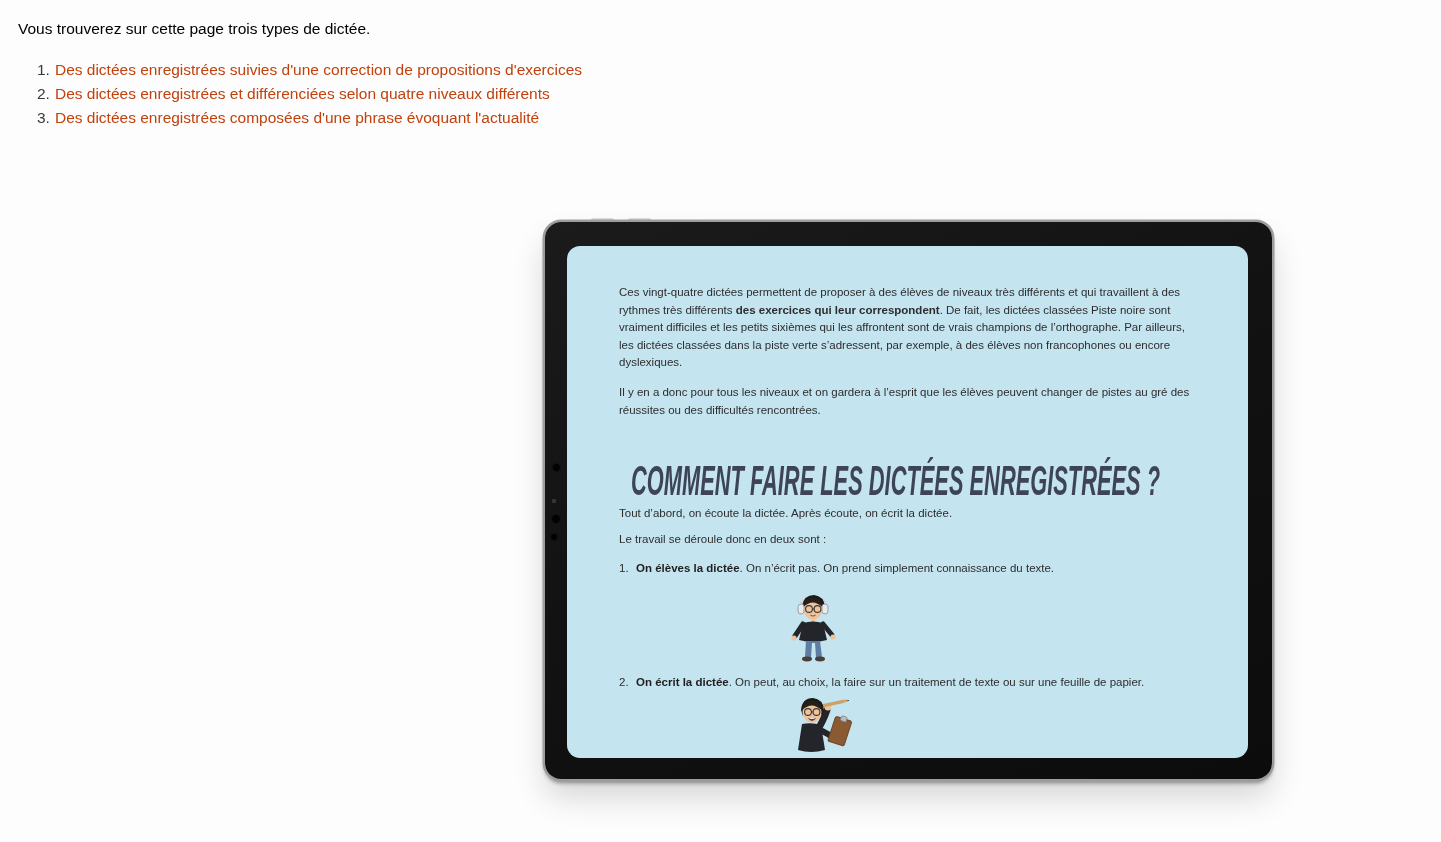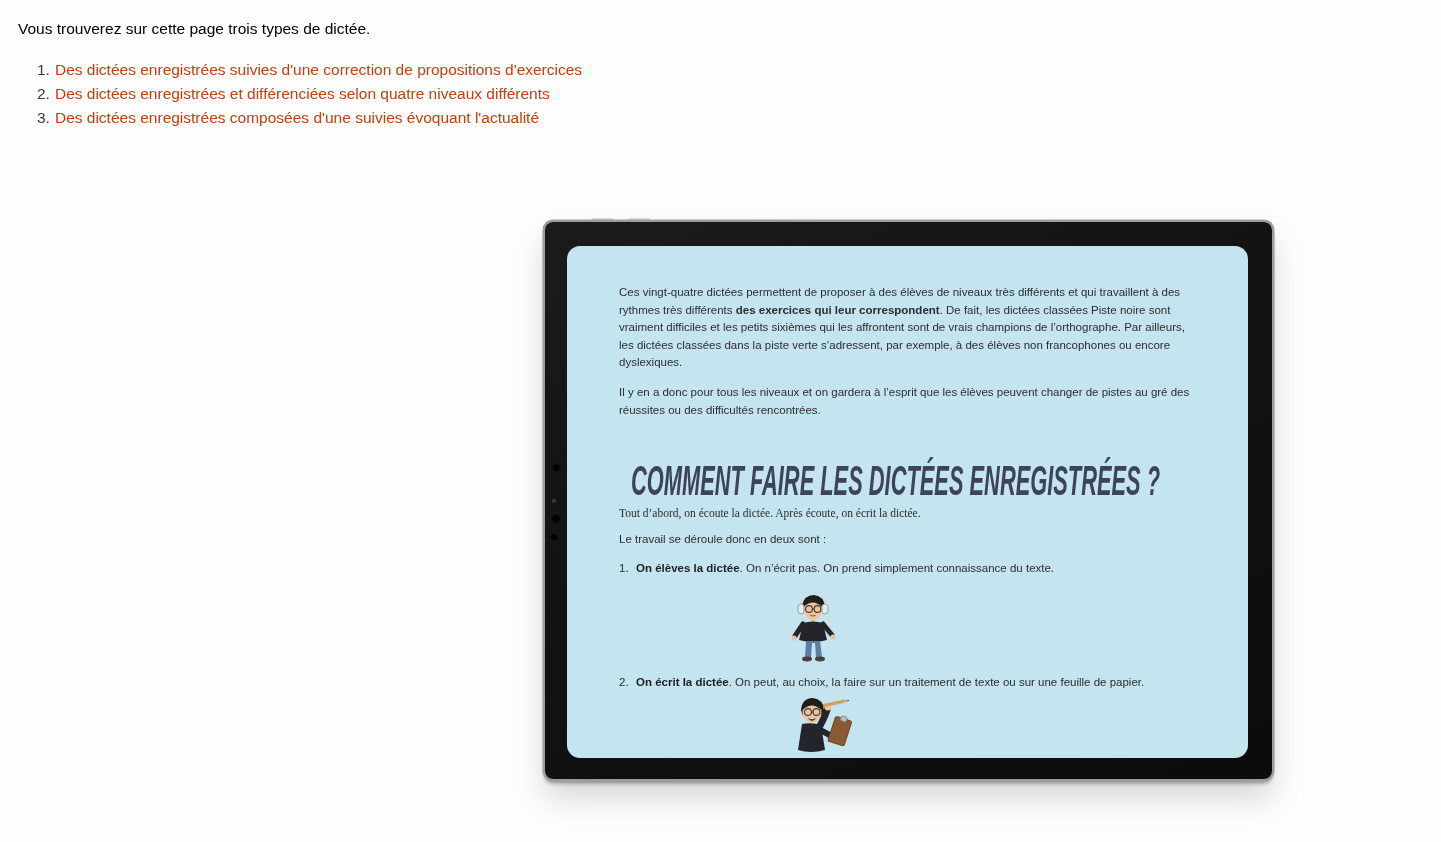--- a/index.html
+++ b/index.html
@@ -31,21 +31,21 @@
   .tablet { position:absolute; left:545px; top:222px; width:727px; height:557px; }
   .tablet-btn {
     position:absolute; top:-4px; height:10px; width:23px;
     background:linear-gradient(#e3e3e3,#8a8a8a);
     border-radius:2px 2px 0 0; z-index:0;
   }
   .btn1 { left:46px; } .btn2 { left:83px; }
   .bezel {
     position:absolute; inset:0; z-index:1;
     background:linear-gradient(155deg,#1b1b1b 0%,#121212 45%,#0c0c0c 100%);
-    border-radius:8px;
+    border-radius:16px;
     box-shadow:0 0 0 2.5px #9d9d9d,
                0 4px 4px rgba(0,0,0,0.40),
                0 18px 32px rgba(0,0,0,0.16);
   }
   .cam-dot { position:absolute; border-radius:50%; background:#020202; box-shadow:inset 0 0 2px #2c2c2c; }
   .dot1 { left:7px;  top:241px; width:9px;  height:9px; }
   .dot2 { left:7px;  top:277px; width:4px;  height:4px; background:#3a3a3a; border-radius:1px; }
   .dot3 { left:6px;  top:292px; width:10px; height:10px; }
   .dot4 { left:5px;  top:311px; width:8px;  height:8px; }
 
@@ -65,21 +65,21 @@
 
   .screen-heading { margin:44px 0 0 12px; height:36px; overflow:visible;font-style:italic; }
   .screen-heading span {
     display:inline-block;
     font-size:42px; font-weight:bold; line-height:36px;
     color:#3d4456; white-space:nowrap;
     text-transform:uppercase;
     transform:scaleX(0.52);
     transform-origin:0 50%;
   }
-  .subline   { margin-top:6px;font-family:Liberation Serif, serif; }
+  .subline   { margin-top:6px; }
   .steps-intro { margin-top:8px; }
 
   .step { display:flex; margin-top:12px; }
   .step-num { flex:none; width:17px; }
   .step strong { font-weight:bold; color:#1f1f1f; }
 
   .avatar { display:block; }
   .avatar1 { width:52px; height:72px; margin:12px 0 0 168px; }
   .avatar2 { width:88px; height:62px; margin:2px 0 0 152px; }
 </style>
@@ -92,21 +92,21 @@
   <li class="link-row">
     <span class="link-num">1.</span>
     <a href="#">Des dictées enregistrées suivies d'une correction de propositions d'exercices</a>
   </li>
   <li class="link-row">
     <span class="link-num">2.</span>
     <a href="#">Des dictées enregistrées et différenciées selon quatre niveaux différents</a>
   </li>
   <li class="link-row">
     <span class="link-num">3.</span>
-    <a href="#">Des dictées enregistrées composées d'une suivies évoquant l'actualité</a>
+    <a href="#">Des dictées enregistrées composées d'une phrase évoquant l'actualité</a>
   </li>
 </ol>
 
 <div class="tablet">
   <div class="tablet-btn btn1"></div>
   <div class="tablet-btn btn2"></div>
 
   <div class="bezel">
     <div class="cam-dot dot1"></div>
     <div class="cam-dot dot2"></div>

